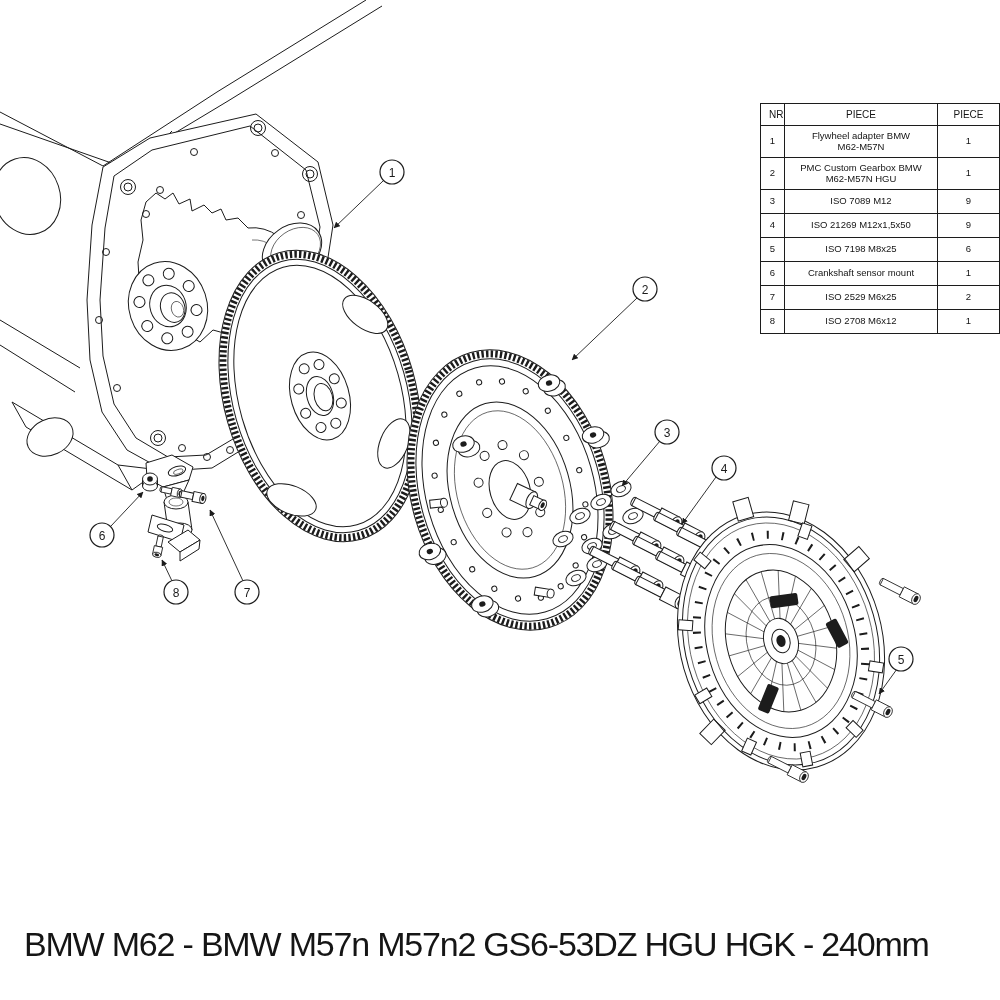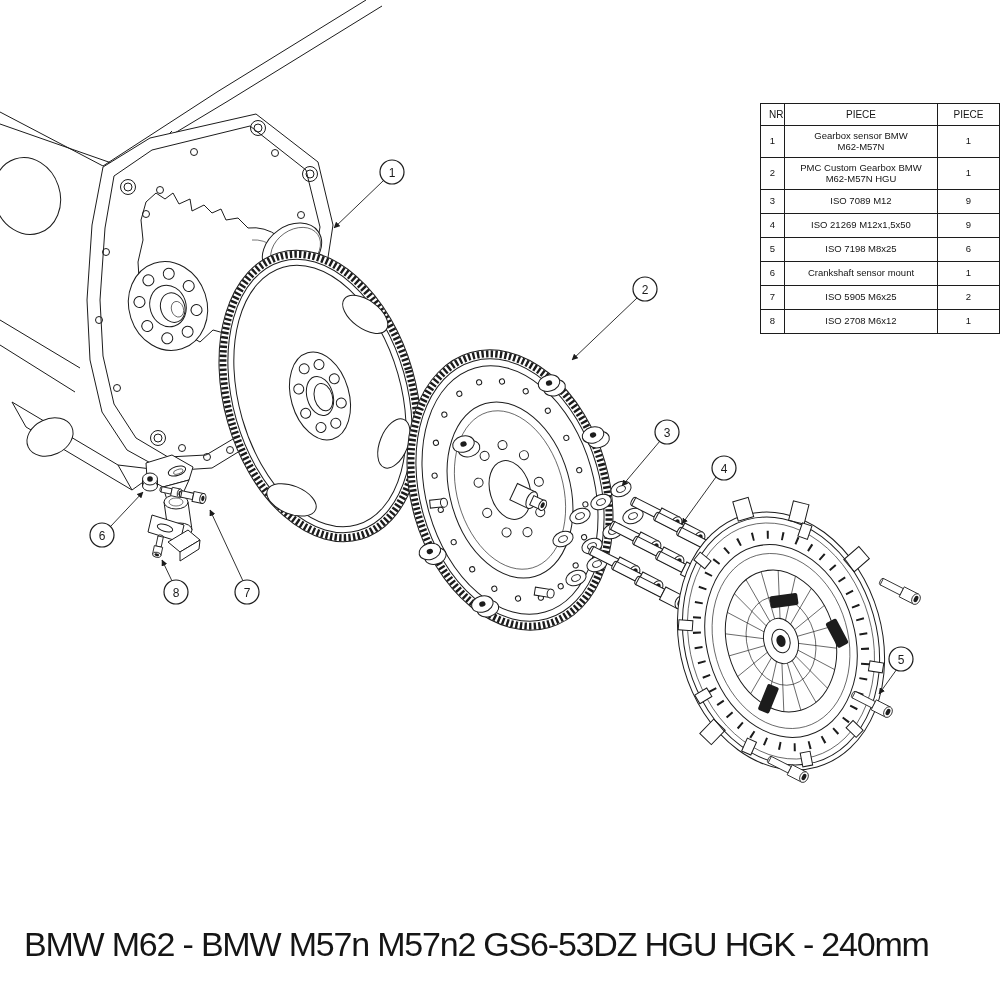--- a/index.html
+++ b/index.html
@@ -392,21 +392,21 @@
     <thead>
       <tr class="rh22">
         <th>NR</th>
         <th>PIECE</th>
         <th>PIECE</th>
       </tr>
     </thead>
     <tbody>
       <tr class="rh32">
         <td>1</td>
-        <td>Gearbox sensor BMW
+        <td>Flywheel adapter BMW
 M62-M57N</td>
         <td>1</td>
       </tr>
       <tr class="rh32">
         <td>2</td>
         <td>PMC Custom Gearbox BMW
 M62-M57N HGU</td>
         <td>1</td>
       </tr>
       <tr class="rh24">
@@ -424,21 +424,21 @@
         <td>ISO 7198 M8x25</td>
         <td>6</td>
       </tr>
       <tr class="rh24">
         <td>6</td>
         <td>Crankshaft sensor mount</td>
         <td>1</td>
       </tr>
       <tr class="rh24">
         <td>7</td>
-        <td>ISO 5905 M6x25</td>
+        <td>ISO 2529 M6x25</td>
         <td>2</td>
       </tr>
       <tr class="rh24">
         <td>8</td>
         <td>ISO 2708 M6x12</td>
         <td>1</td>
       </tr>
     </tbody>
   </table>
 

